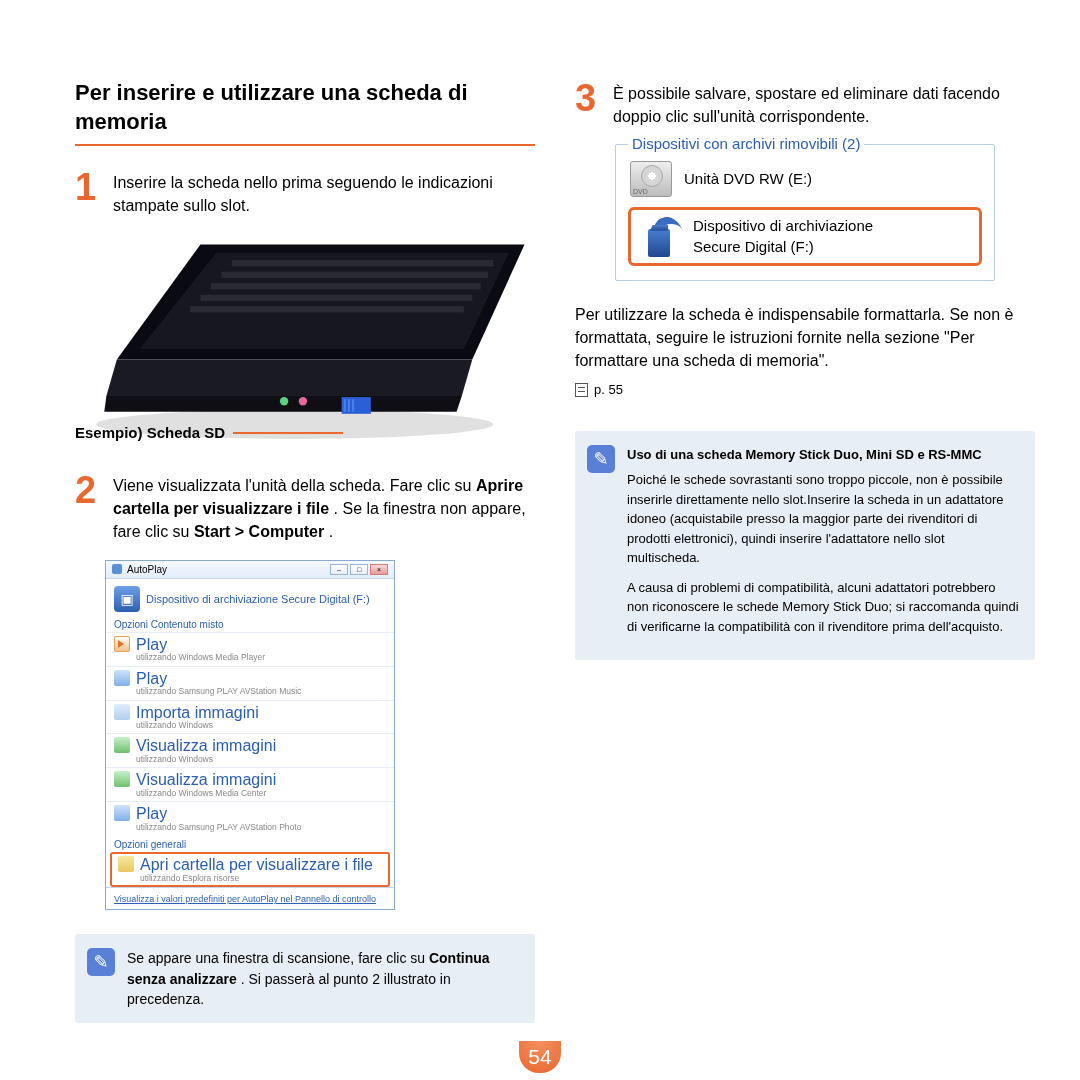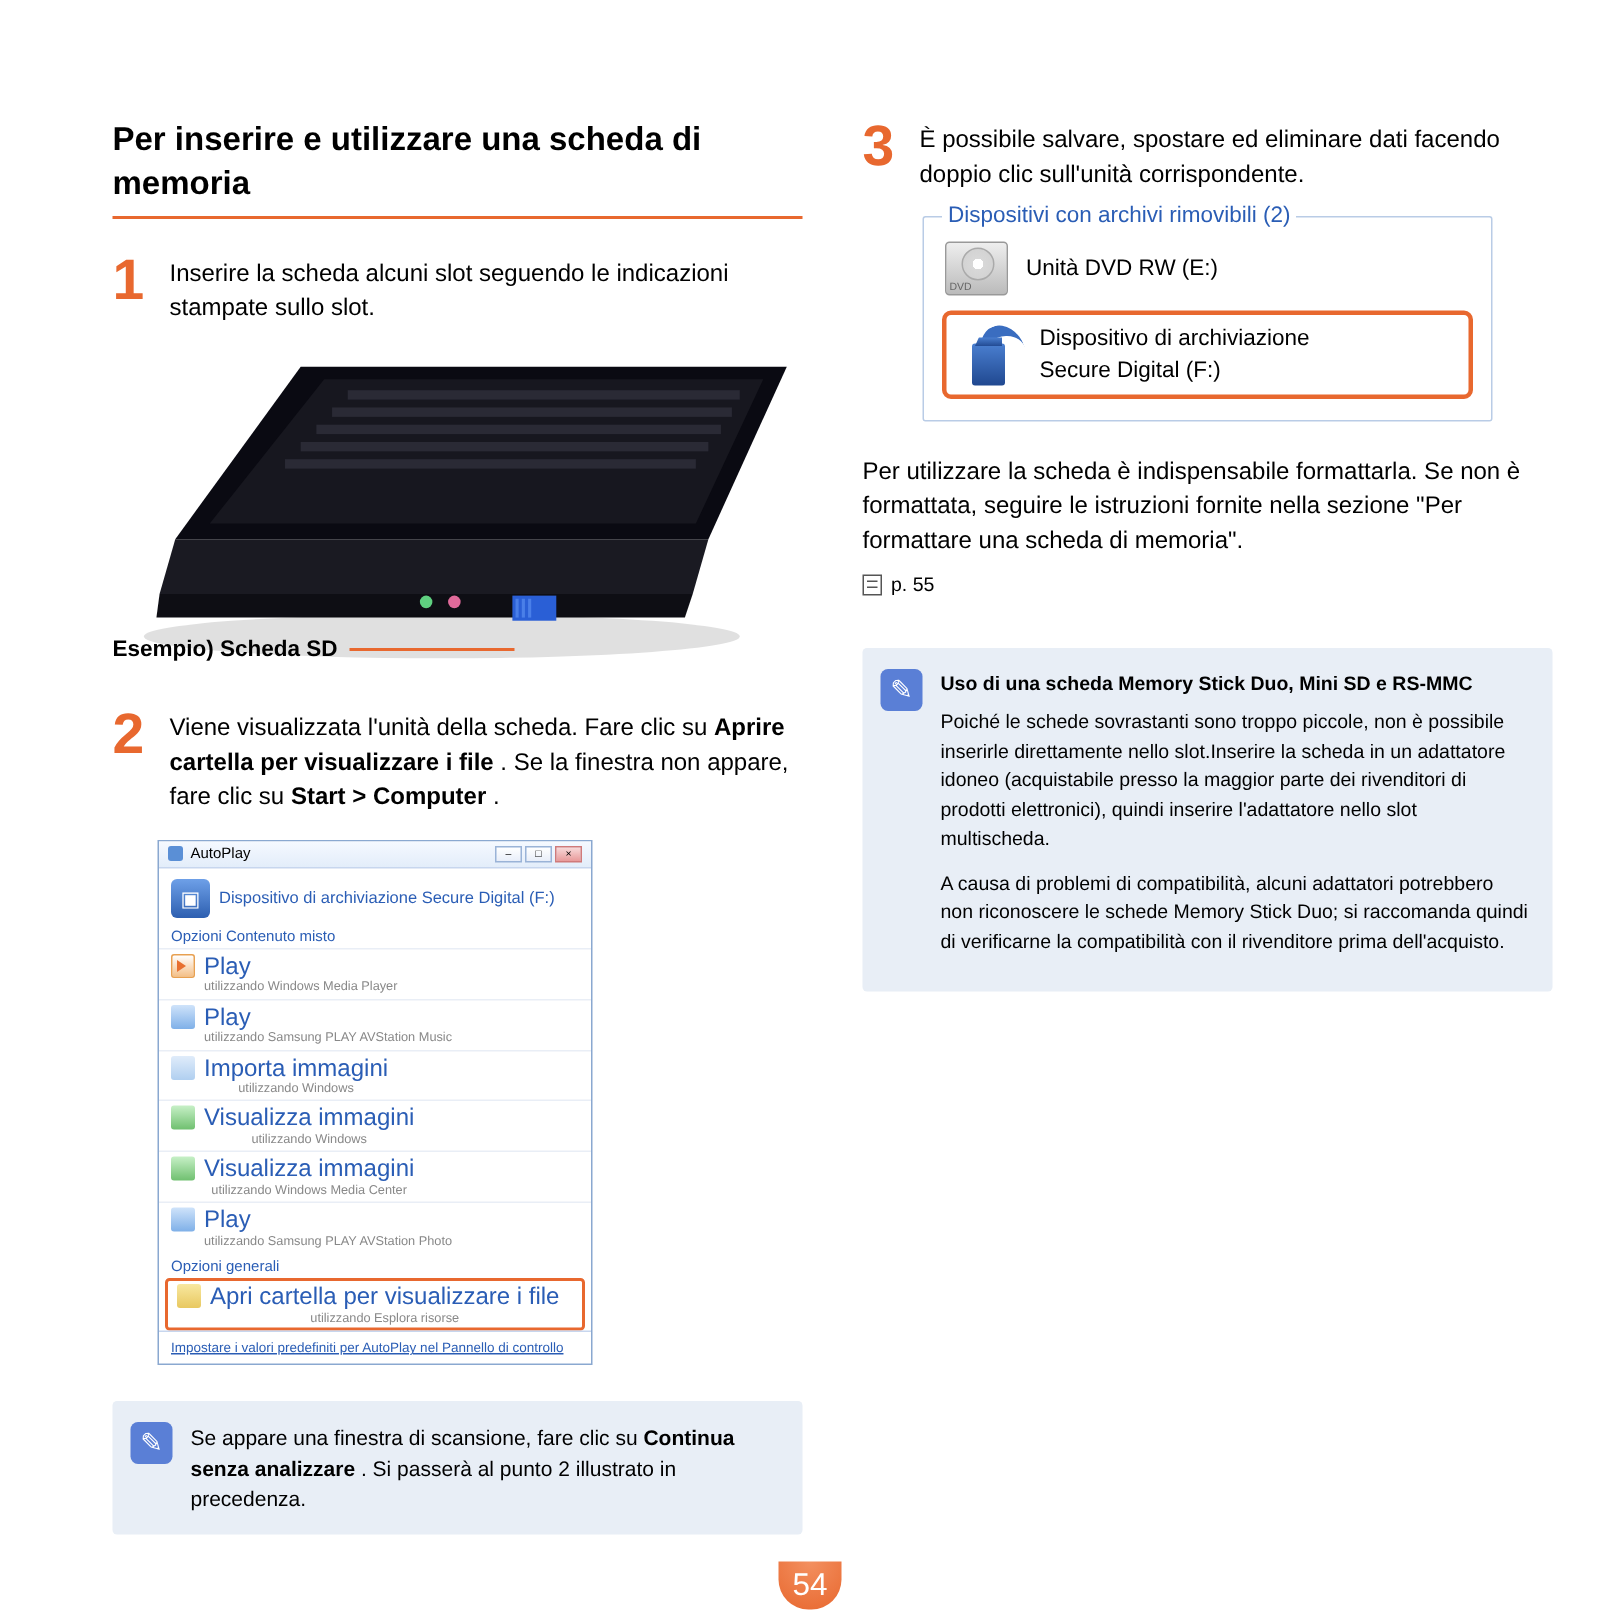--- a/index.html
+++ b/index.html
@@ -30,21 +30,21 @@
   .ap-item { display: flex; gap: 6px; padding: 3px 8px; align-items: flex-start; border-top: 1px solid #e9eef6; }
   .ap-item:first-of-type { border-top: none; }
   .small-icon { width: 16px; height: 16px; flex-shrink: 0; border-radius: 2px; }
   .i1 { background: linear-gradient(#fff,#f4c088); border: 1px solid #e8a050; position: relative; }
   .i1::after { content:""; position:absolute; inset:3px; border:4px solid transparent; border-left:6px solid #e87030; }
   .i2 { background: linear-gradient(#cfe3fa,#7fb0e8); }
   .i3 { background: linear-gradient(#e0ecfa,#b0cff0); }
   .i4 { background: linear-gradient(#c7f0c7,#70c070); }
   .i5 { background: linear-gradient(#f8e8a0,#e8c860); }
   .ap-item-text .t { color: #2a5db5; font-size: 16px; line-height: 1.1; }
-  .ap-item-text .s { color: #888; font-size: 8.5px; line-height: 1.1; text-align: center; }
+  .ap-item-text .s { color: #888; font-size: 8.5px; line-height: 1.1; }
   .highlight-row { border: 2px solid #e8682f; border-radius: 3px; margin: 0 4px; padding: 2px 4px; }
   .ap-footer { border-top: 1px solid #c7d6ee; padding: 5px 8px; }
   .ap-footer a { color: #2a5db5; text-decoration: underline; font-size: 9px; }
   .note-box { background: #e8eef6; border-radius: 3px; padding: 14px 16px 14px 12px; display: flex; gap: 12px; font-size: 14px; line-height: 1.45; }
   .note-icon { width: 28px; height: 28px; background: #5a7fd6; border-radius: 5px; flex-shrink: 0; display: flex; align-items: center; justify-content: center; color: #fff; font-size: 18px; }
   .removable-box { border: 1px solid #b9cce6; border-radius: 2px; padding: 10px 12px 14px 12px; margin: 14px 0 22px 40px; position: relative; width: 380px; background: #fff; }
   .rb-legend { position: absolute; top: -10px; left: 12px; background: #fff; padding: 0 4px; color: #2a5db5; font-size: 15px; }
   .rb-item { display: flex; align-items: center; gap: 12px; padding: 6px 2px; }
   .dvd-icon { width: 42px; height: 36px; background: linear-gradient(#eee,#bbb); border: 1px solid #999; border-radius: 3px; position: relative; flex-shrink:0; }
   .dvd-icon::after { content:"DVD"; position:absolute; bottom:1px; left:2px; font-size:7px; color:#666; }
@@ -70,21 +70,21 @@
 <body>
 
 <div class="page">
 
   <div class="col">
     <div class="section-title">Per inserire e utilizzare una scheda di memoria</div>
     <div class="orange-rule"></div>
 
     <div class="step">
       <div class="step-num">1</div>
-      <div class="step-text">Inserire la scheda alcuni slot seguendo le indicazioni stampate sullo slot.</div>
+      <div class="step-text">Inserire la scheda nello prima seguendo le indicazioni stampate sullo slot.</div>
     </div>
 
     <div class="laptop-wrap">
       <svg class="laptop-svg" viewBox="0 0 440 210">
 
         <polygon points="120,10 430,10 380,120 40,120" fill="#0a0a12"></polygon>
         <polygon points="135,18 415,18 372,110 62,110" fill="#17171f"></polygon>
 
         <g fill="#2a2a35">
           <rect x="150" y="25" width="250" height="6"></rect>
@@ -183,21 +183,21 @@
       <div class="highlight-row">
         <div class="ap-item" style="border:none;padding:0 2px;">
           <div class="small-icon i5"></div>
           <div class="ap-item-text">
               <div class="t">Apri cartella per visualizzare i file</div>
               <div class="s">utilizzando Esplora risorse</div>
             </div>
         </div>
       </div>
       <div class="ap-footer">
-        <a>Impostare i valori predefiniti per AutoPlay nel Pannello di controllo</a>
+        <a>Visualizza i valori predefiniti per AutoPlay nel Pannello di controllo</a>
       </div>
     </div>
 
     <div class="note-box">
       <div class="note-icon">✎</div>
       <div>
         <span>Se appare una finestra di scansione, fare clic su </span>
         <b>Continua senza analizzare</b>
         <span>. Si passerà al punto 2 illustrato in precedenza.</span>
       </div>

